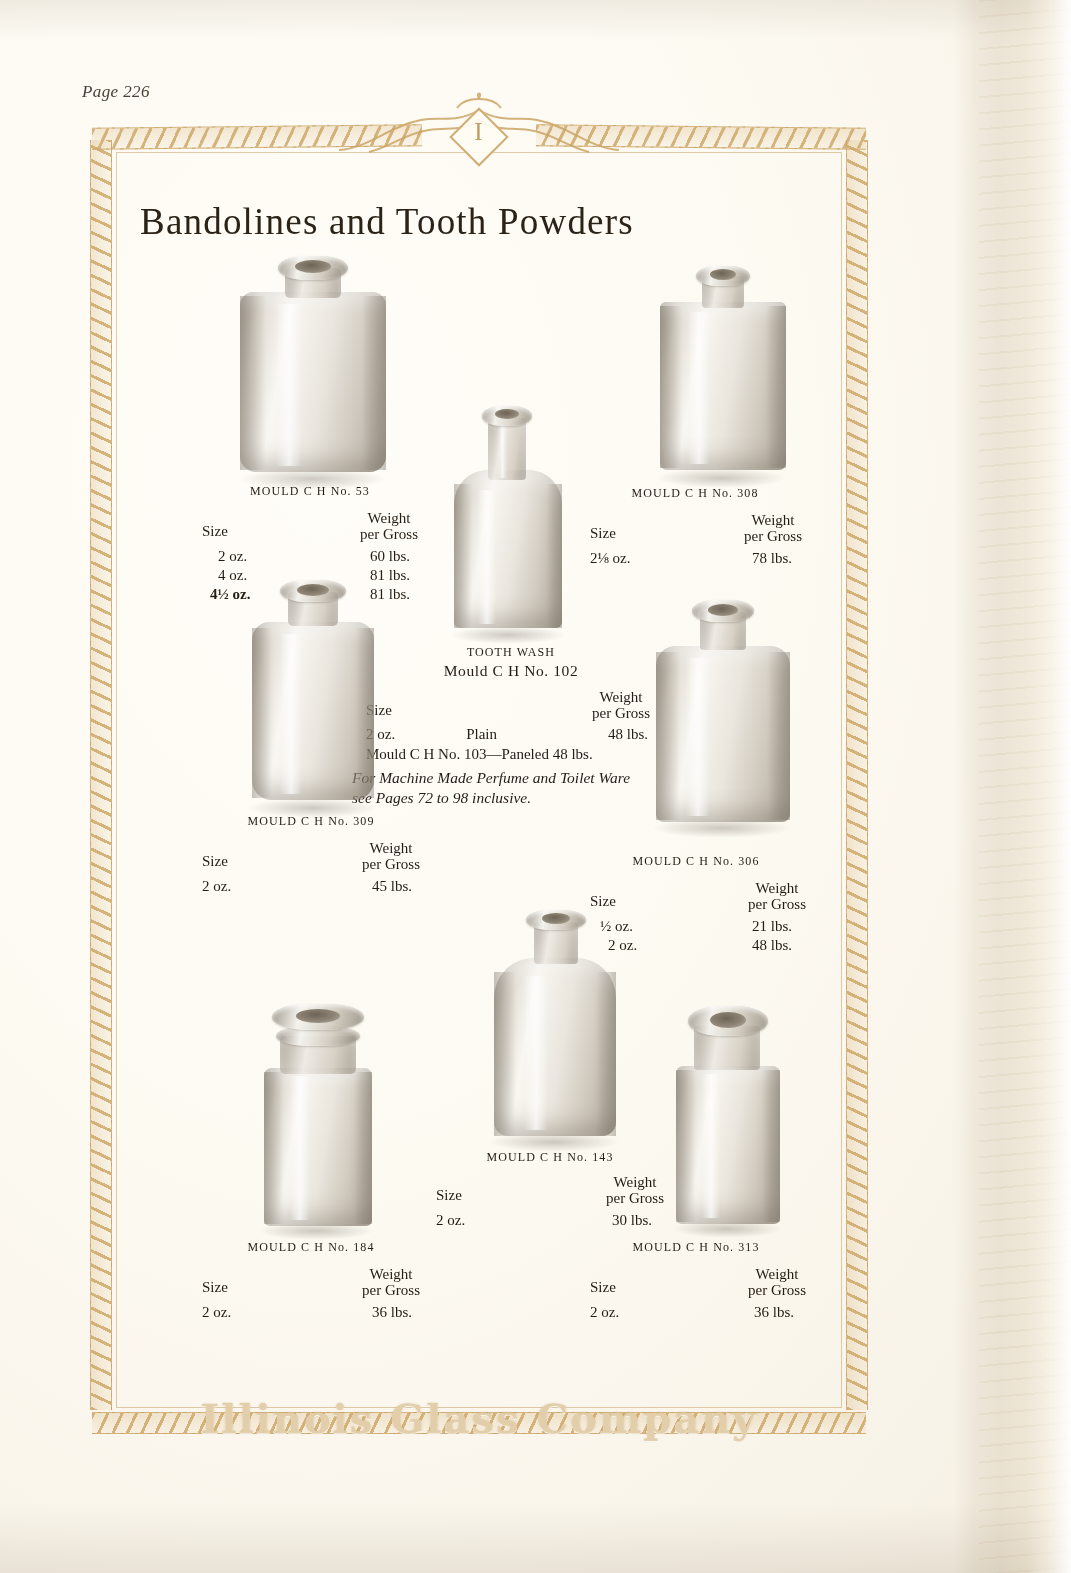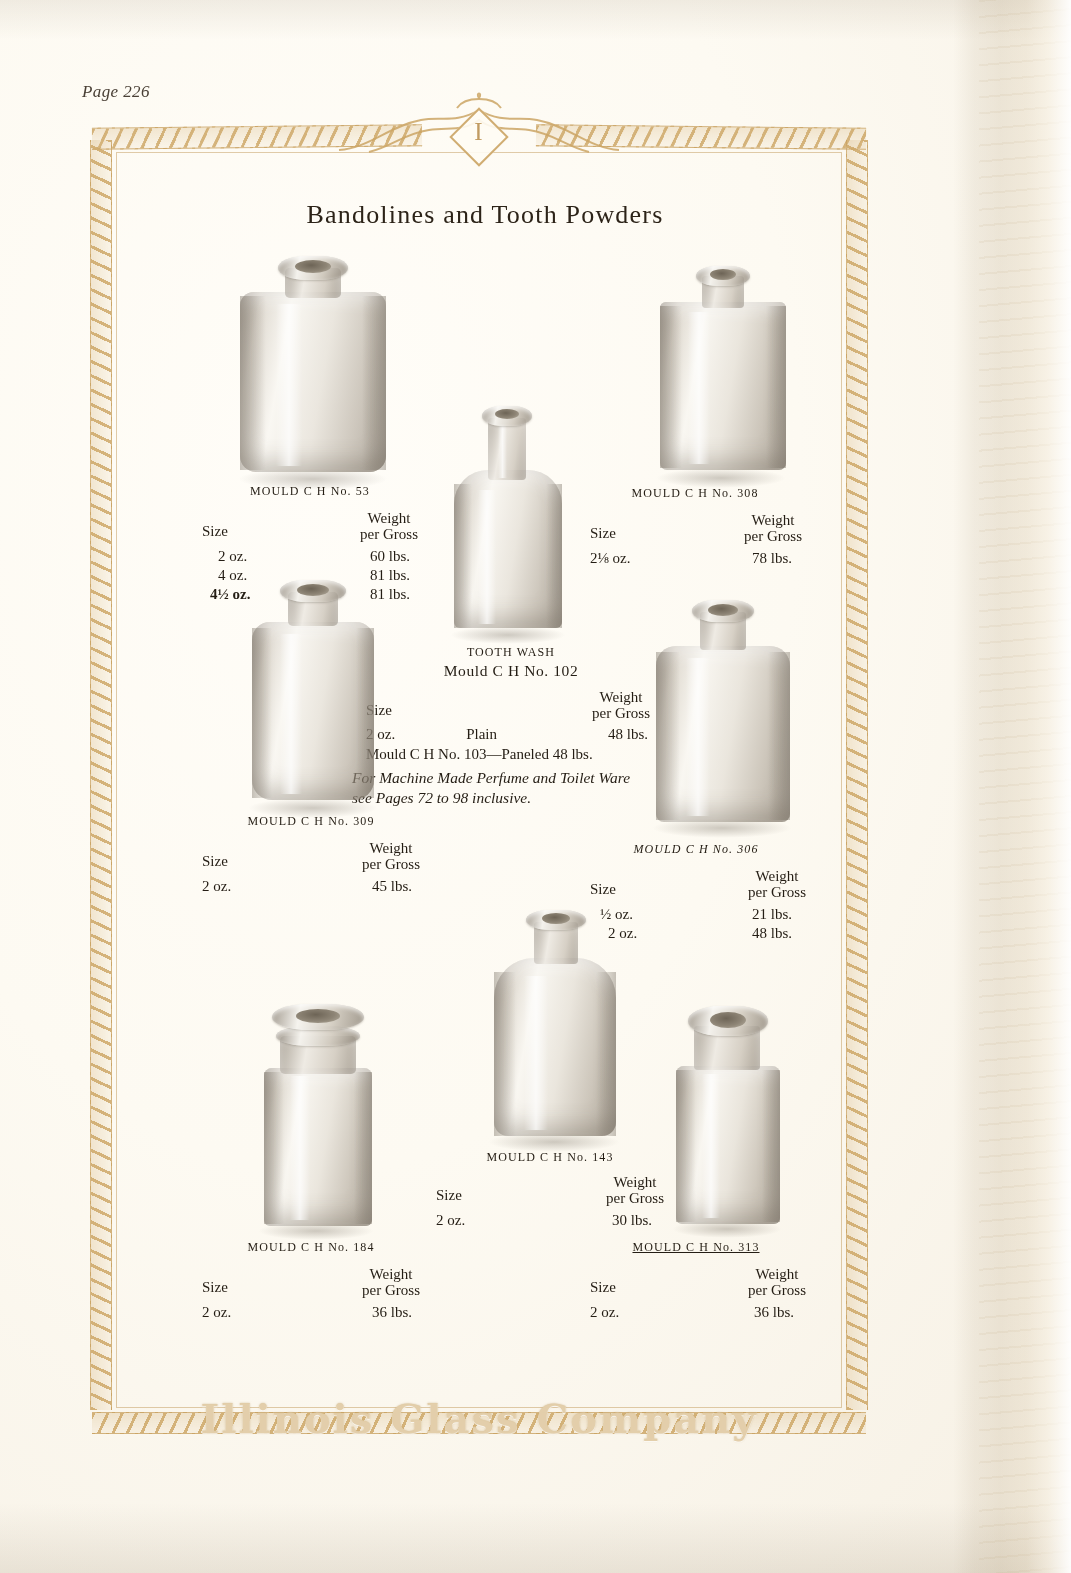--- a/index.html
+++ b/index.html
@@ -160,22 +160,22 @@
   #content {
     position: absolute;
     left: 140px; top: 170px;
     width: 690px; height: 1230px;
   }
 
   #heading {
     position: absolute;
     left: 0; top: 30px;
     width: 690px;
-    text-align: center;
-    font-size: 26px;
+    text-align: left;
+    font-size: 37px;
     letter-spacing: 1.2px;
     color: #2c2318;
   }
 
   
   .fig { position: absolute; }
   .caption {
     text-align: center;
     font-size: 12px;
     letter-spacing: 1.1px;
@@ -434,21 +434,21 @@
       <div class="bottle" style="height:250px;">
         <div class="shadow-base" style="left:92px; top:230px; width:140px; height:20px;"></div>
         <div class="glass" style="left:96px; top:58px; width:134px; height:176px; border-radius:20px 20px 8px 8px;"></div>
         <div class="edge" style="left:96px; top:64px; width:24px; height:168px;"></div>
         <div class="shine" style="left:126px; top:70px; width:24px; height:158px;"></div>
         <div class="edge" style="left:208px; top:64px; width:22px; height:168px; transform:scaleX(-1);"></div>
         <div class="neck" style="left:140px; top:24px; width:46px; height:38px; border-radius:4px;"></div>
         <div class="lip" style="left:132px; top:12px; width:62px; height:22px;"></div>
         <div class="bore" style="left:148px; top:16px; width:30px; height:12px;"></div>
       </div>
-      <div class="caption" style="margin-top:4px;font-style:italic;">MOULD  C H  No. 306</div>
+      <div class="caption" style="margin-top:16px;">MOULD  C H  No. 306</div>
       <div class="spec" style="margin-top:12px; padding:0 26px 0 30px;">
         <div class="spec-head">
           <span class="sz">Size</span>
           <span class="wt">
             <span>Weight</span><br>
             <span>per Gross</span>
           </span>
         </div>
         <div class="spec-row" style="margin-top:4px;">
           <span class="c1" style="padding-left:10px;">½ oz.</span>
@@ -520,21 +520,21 @@
       <div class="bottle" style="height:248px;">
         <div class="shadow-base" style="left:112px; top:230px; width:110px; height:18px;"></div>
         <div class="glass" style="left:116px; top:76px; width:104px; height:158px; border-radius:8px 8px 6px 6px;"></div>
         <div class="edge" style="left:116px; top:80px; width:20px; height:152px;"></div>
         <div class="shine" style="left:142px; top:84px; width:18px; height:144px;"></div>
         <div class="edge" style="left:202px; top:80px; width:18px; height:152px; transform:scaleX(-1);"></div>
         <div class="neck" style="left:134px; top:36px; width:66px; height:44px; border-radius:4px;"></div>
         <div class="lip" style="left:128px; top:16px; width:80px; height:30px;"></div>
         <div class="bore" style="left:150px; top:22px; width:36px; height:16px;"></div>
       </div>
-      <div class="caption" style="margin-top:2px;text-decoration:underline;">MOULD  C H  No. 313</div>
+      <div class="caption" style="margin-top:2px;">MOULD  C H  No. 313</div>
       <div class="spec" style="margin-top:12px; padding:0 26px 0 30px;">
         <div class="spec-head">
           <span class="sz">Size</span>
           <span class="wt">
             <span>Weight</span><br>
             <span>per Gross</span>
           </span>
         </div>
         <div class="spec-row" style="margin-top:4px;">
           <span class="c1">2 oz.</span>

